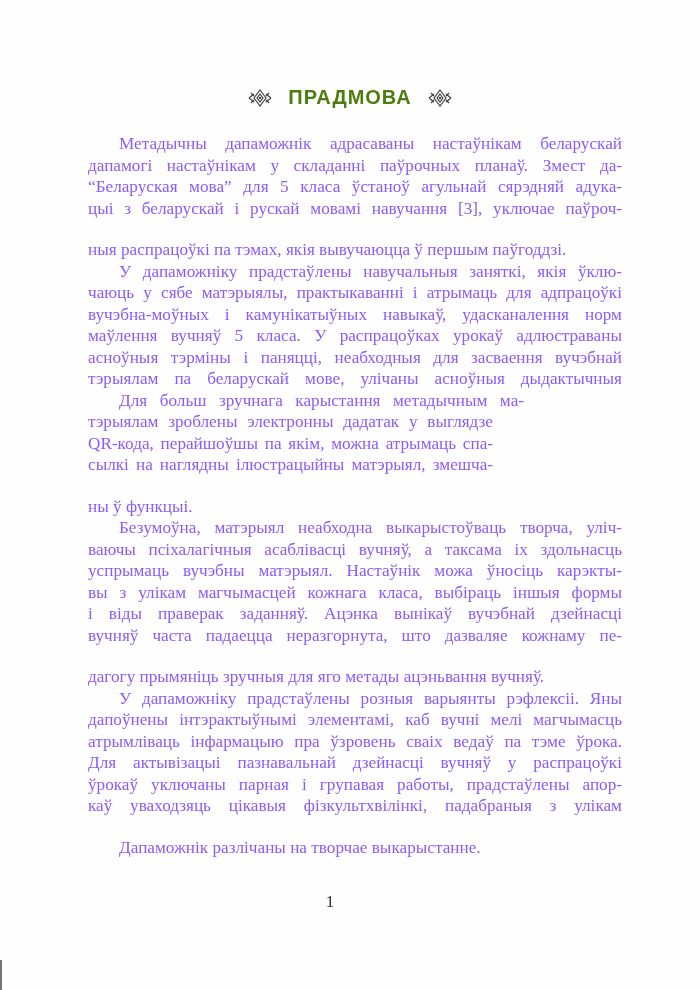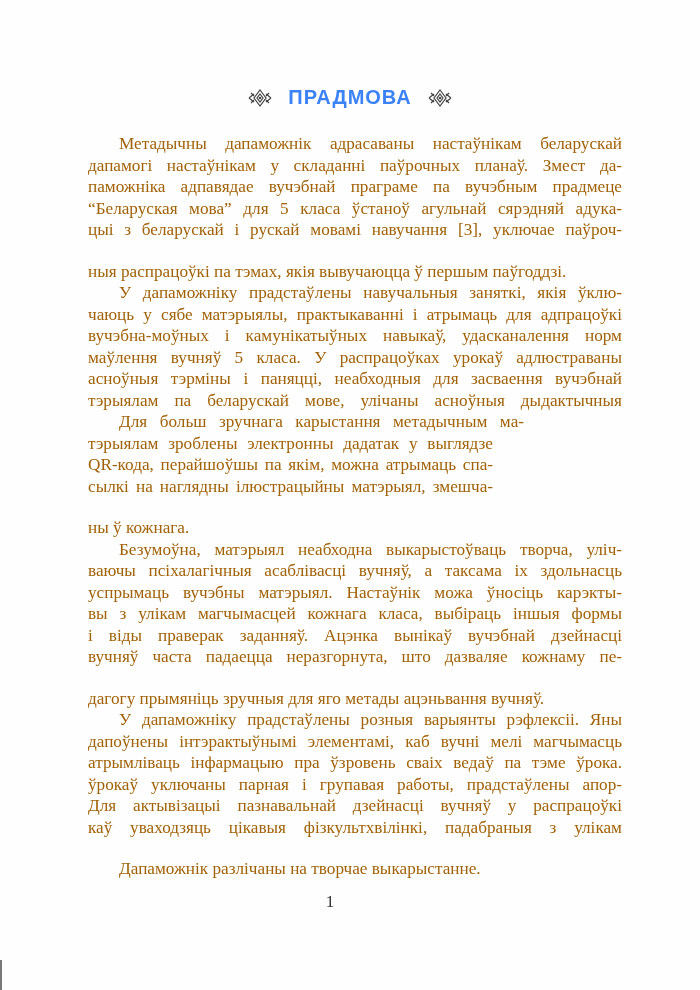--- a/index.html
+++ b/index.html
@@ -1,22 +1,22 @@
 <!DOCTYPE html>
 <html><head>
 <meta charset="utf-8">
 <style>
   html, body { margin:0; padding:0; }
   body { width:700px; height:990px; background:#fefefe; position:relative; overflow:hidden;
          font-family:"DejaVu Serif","Liberation Serif",serif; color:#1e1e1e; }
   .edge-mark { position:absolute; left:0; top:960px; width:2px; height:30px; background:#777; }
   .heading { position:absolute; top:86px; left:0; width:700px; display:flex; justify-content:center; align-items:center; gap:14px; }
-  .heading-title { font-family:"Liberation Sans","DejaVu Sans",sans-serif; font-weight:bold; font-size:20px; letter-spacing:1px; color:#3b82f6; }
+  .heading-title { font-family:"Liberation Sans","DejaVu Sans",sans-serif; font-weight:bold; font-size:20px; letter-spacing:1px; color:#4d7c0f; }
   .ornament { width:28px; height:20px; display:inline-block; }
-  .body-text { position:absolute; top:133px; left:88px; width:534px; font-family:"Liberation Serif","DejaVu Serif",serif; font-size:17.2px; line-height:21.5px; text-align:justify; color:#a16207; }
+  .body-text { position:absolute; top:133px; left:88px; width:534px; font-family:"Liberation Serif","DejaVu Serif",serif; font-size:17.2px; line-height:21.5px; text-align:justify; color:#8b5cf6; }
   .line { display:block; white-space:nowrap; text-align-last:justify; text-align:justify; }
   .line.indent { padding-left:31px; }
   .line.last { text-align-last:left;margin-top:20px; }
   .line.narrow { width:405px; }
   .page-number { position:absolute; top:892px; left:0; width:660px; text-align:center; font-family:"Liberation Serif",serif; font-size:17px; color:#333; }
 </style>
 </head>
 <body>
 
 <div class="heading">
@@ -38,55 +38,54 @@
       <path d="M5 5 L8 8 M5 15 L8 12 M23 5 L20 8 M23 15 L20 12"></path>
     </g>
     <circle cx="14" cy="10" r="1.3" fill="#444"></circle>
   </svg>
 </div>
 
 <div class="body-text" id="body-text">
     <div>
       <span class="line indent">Метадычны дапаможнік адрасаваны настаўнікам беларускай</span>
       <span class="line">дапамогі настаўнікам у складанні паўрочных планаў. Змест да-</span>
-      <span class="line">паможніка адпавядае вучэбнай праграме па вучэбным прадмеце</span>
       <span class="line">“Беларуская мова” для 5 класа ўстаноў агульнай сярэдняй адука-</span>
       <span class="line">цыі з беларускай і рускай мовамі навучання [3], уключае паўроч-</span>
       <span class="line last">ныя распрацоўкі па тэмах, якія вывучаюцца ў першым паўгоддзі.</span>
     </div>
     <div>
       <span class="line indent">У дапаможніку прадстаўлены навучальныя заняткі, якія ўклю-</span>
       <span class="line">чаюць у сябе матэрыялы, практыкаванні і атрымаць для адпрацоўкі</span>
       <span class="line">вучэбна-моўных і камунікатыўных навыкаў, удасканалення норм</span>
       <span class="line">маўлення вучняў 5 класа. У распрацоўках урокаў адлюстраваны</span>
       <span class="line">асноўныя тэрміны і паняцці, неабходныя для засваення вучэбнай</span>
       <span class="line">тэрыялам па беларускай мове, улічаны асноўныя дыдактычныя</span>
     </div>
     <div>
       <span class="line indent narrow">Для больш зручнага карыстання метадычным ма-</span>
       <span class="line narrow">тэрыялам зроблены электронны дадатак у выглядзе</span>
       <span class="line narrow">QR-кода, перайшоўшы па якім, можна атрымаць спа-</span>
       <span class="line narrow">сылкі на наглядны ілюстрацыйны матэрыял, змешча-</span>
-      <span class="line last narrow">ны ў кожнага.</span>
+      <span class="line last narrow">ны ў функцыі.</span>
     </div>
     <div>
       <span class="line indent">Безумоўна, матэрыял неабходна выкарыстоўваць творча, уліч-</span>
       <span class="line">ваючы псіхалагічныя асаблівасці вучняў, а таксама іх здольнасць</span>
       <span class="line">успрымаць вучэбны матэрыял. Настаўнік можа ўносіць карэкты-</span>
       <span class="line">вы з улікам магчымасцей кожнага класа, выбіраць іншыя формы</span>
       <span class="line">і віды праверак заданняў. Ацэнка вынікаў вучэбнай дзейнасці</span>
       <span class="line">вучняў часта падаецца неразгорнута, што дазваляе кожнаму пе-</span>
       <span class="line last">дагогу прымяніць зручныя для яго метады ацэньвання вучняў.</span>
     </div>
     <div>
       <span class="line indent">У дапаможніку прадстаўлены розныя варыянты рэфлексіі. Яны</span>
       <span class="line">дапоўнены інтэрактыўнымі элементамі, каб вучні мелі магчымасць</span>
       <span class="line">атрымліваць інфармацыю пра ўзровень сваіх ведаў па тэме ўрока.</span>
+      <span class="line">Для актывізацыі пазнавальнай дзейнасці вучняў у распрацоўкі</span>
       <span class="line">ўрокаў уключаны парная і групавая работы, прадстаўлены апор-</span>
-      <span class="line">Для актывізацыі пазнавальнай дзейнасці вучняў у распрацоўкі</span>
       <span class="line">каў уваходзяць цікавыя фізкультхвілінкі, падабраныя з улікам</span>
     </div>
     <div>
       <span class="line indent last">Дапаможнік разлічаны на творчае выкарыстанне.</span>
     </div>
   </div>
 
 <div class="page-number">1</div>
 
 <div class="edge-mark"></div>

